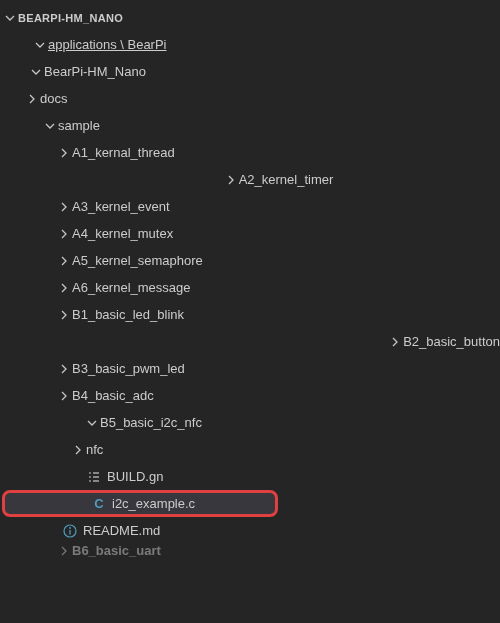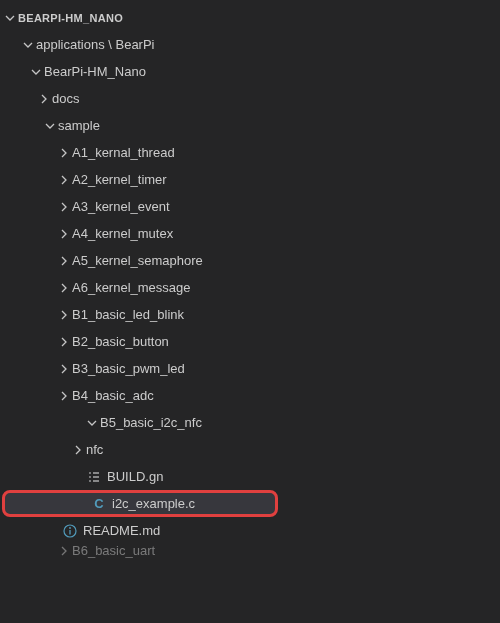--- a/index.html
+++ b/index.html
@@ -62,41 +62,41 @@
   <div class="row header-row" style="padding-left:2px;">
     <span class="twisty">
       <svg width="16" height="16" viewBox="0 0 16 16">
           <path d="M4 6 l4 4 l4 -4" stroke="#c5c5c5" stroke-width="1.3" fill="none"></path>
         </svg>
     </span>
     <span class="label">BEARPI-HM_NANO</span>
   </div>
 
   
-  <div class="row" style="padding-left:20px;">
+  <div class="row" style="padding-left:32px;text-decoration:underline;">
     <span class="twisty">
       <svg width="16" height="16" viewBox="0 0 16 16">
           <path d="M4 6 l4 4 l4 -4" stroke="#c5c5c5" stroke-width="1.3" fill="none"></path>
         </svg>
     </span>
     <span class="label">applications \ BearPi</span>
   </div>
 
   
   <div class="row" style="padding-left:28px;">
     <span class="twisty">
       <svg width="16" height="16" viewBox="0 0 16 16">
           <path d="M4 6 l4 4 l4 -4" stroke="#c5c5c5" stroke-width="1.3" fill="none"></path>
         </svg>
     </span>
     <span class="label">BearPi-HM_Nano</span>
   </div>
 
   
-  <div class="row" style="padding-left:36px;">
+  <div class="row" style="padding-left:24px;">
     <span class="twisty">
       <svg width="16" height="16" viewBox="0 0 16 16">
           <path d="M6 4 l4 4 l-4 4" stroke="#c5c5c5" stroke-width="1.3" fill="none"></path>
         </svg>
     </span>
     <span class="label">docs</span>
   </div>
 
   
   <div class="row" style="padding-left:42px;">
@@ -110,21 +110,21 @@
 
   
   <div class="row" style="padding-left:56px;">
     <span class="twisty">
         <svg width="16" height="16" viewBox="0 0 16 16">
           <path d="M6 4 l4 4 l-4 4" stroke="#c5c5c5" stroke-width="1.3" fill="none"></path>
         </svg>
       </span>
     <span class="label">A1_kernal_thread</span>
   </div>
-  <div class="row" style="padding-left:56px;">
+  <div class="row" style="padding-left:56px;justify-content:center;">
     <span class="twisty">
         <svg width="16" height="16" viewBox="0 0 16 16">
           <path d="M6 4 l4 4 l-4 4" stroke="#c5c5c5" stroke-width="1.3" fill="none"></path>
         </svg>
       </span>
     <span class="label">A2_kernel_timer</span>
   </div>
   <div class="row" style="padding-left:56px;text-align:center;">
     <span class="twisty">
         <svg width="16" height="16" viewBox="0 0 16 16">
@@ -158,21 +158,21 @@
     <span class="label">A6_kernel_message</span>
   </div>
   <div class="row" style="padding-left:56px;">
     <span class="twisty">
         <svg width="16" height="16" viewBox="0 0 16 16">
           <path d="M6 4 l4 4 l-4 4" stroke="#c5c5c5" stroke-width="1.3" fill="none"></path>
         </svg>
       </span>
     <span class="label">B1_basic_led_blink</span>
   </div>
-  <div class="row" style="padding-left:56px;">
+  <div class="row" style="padding-left:56px;justify-content:flex-end;">
     <span class="twisty">
         <svg width="16" height="16" viewBox="0 0 16 16">
           <path d="M6 4 l4 4 l-4 4" stroke="#c5c5c5" stroke-width="1.3" fill="none"></path>
         </svg>
       </span>
     <span class="label">B2_basic_button</span>
   </div>
   <div class="row" style="padding-left:56px;">
     <span class="twisty">
         <svg width="16" height="16" viewBox="0 0 16 16">
@@ -244,21 +244,21 @@
       <svg width="14" height="14" viewBox="0 0 14 14">
           <circle cx="7" cy="7" r="6" stroke="#519aba" stroke-width="1.2" fill="none"></circle>
           <circle cx="7" cy="4" r="0.9" fill="#519aba"></circle>
           <line x1="7" y1="6" x2="7" y2="10.5" stroke="#519aba" stroke-width="1.3"></line>
         </svg>
     </span>
     <span class="label">README.md</span>
   </div>
 
   
-  <div class="row" style="padding-left:56px; opacity:0.5; height:14px; overflow:hidden;">
+  <div class="row" style="padding-left:56px; opacity:0.5; height:14px; overflow:hidden;font-weight:bold;">
     <span class="twisty">
         <svg width="16" height="16" viewBox="0 0 16 16">
           <path d="M6 4 l4 4 l-4 4" stroke="#c5c5c5" stroke-width="1.3" fill="none"></path>
         </svg>
       </span>
     <span class="label">B6_basic_uart</span>
   </div>
 
 </div>
 

